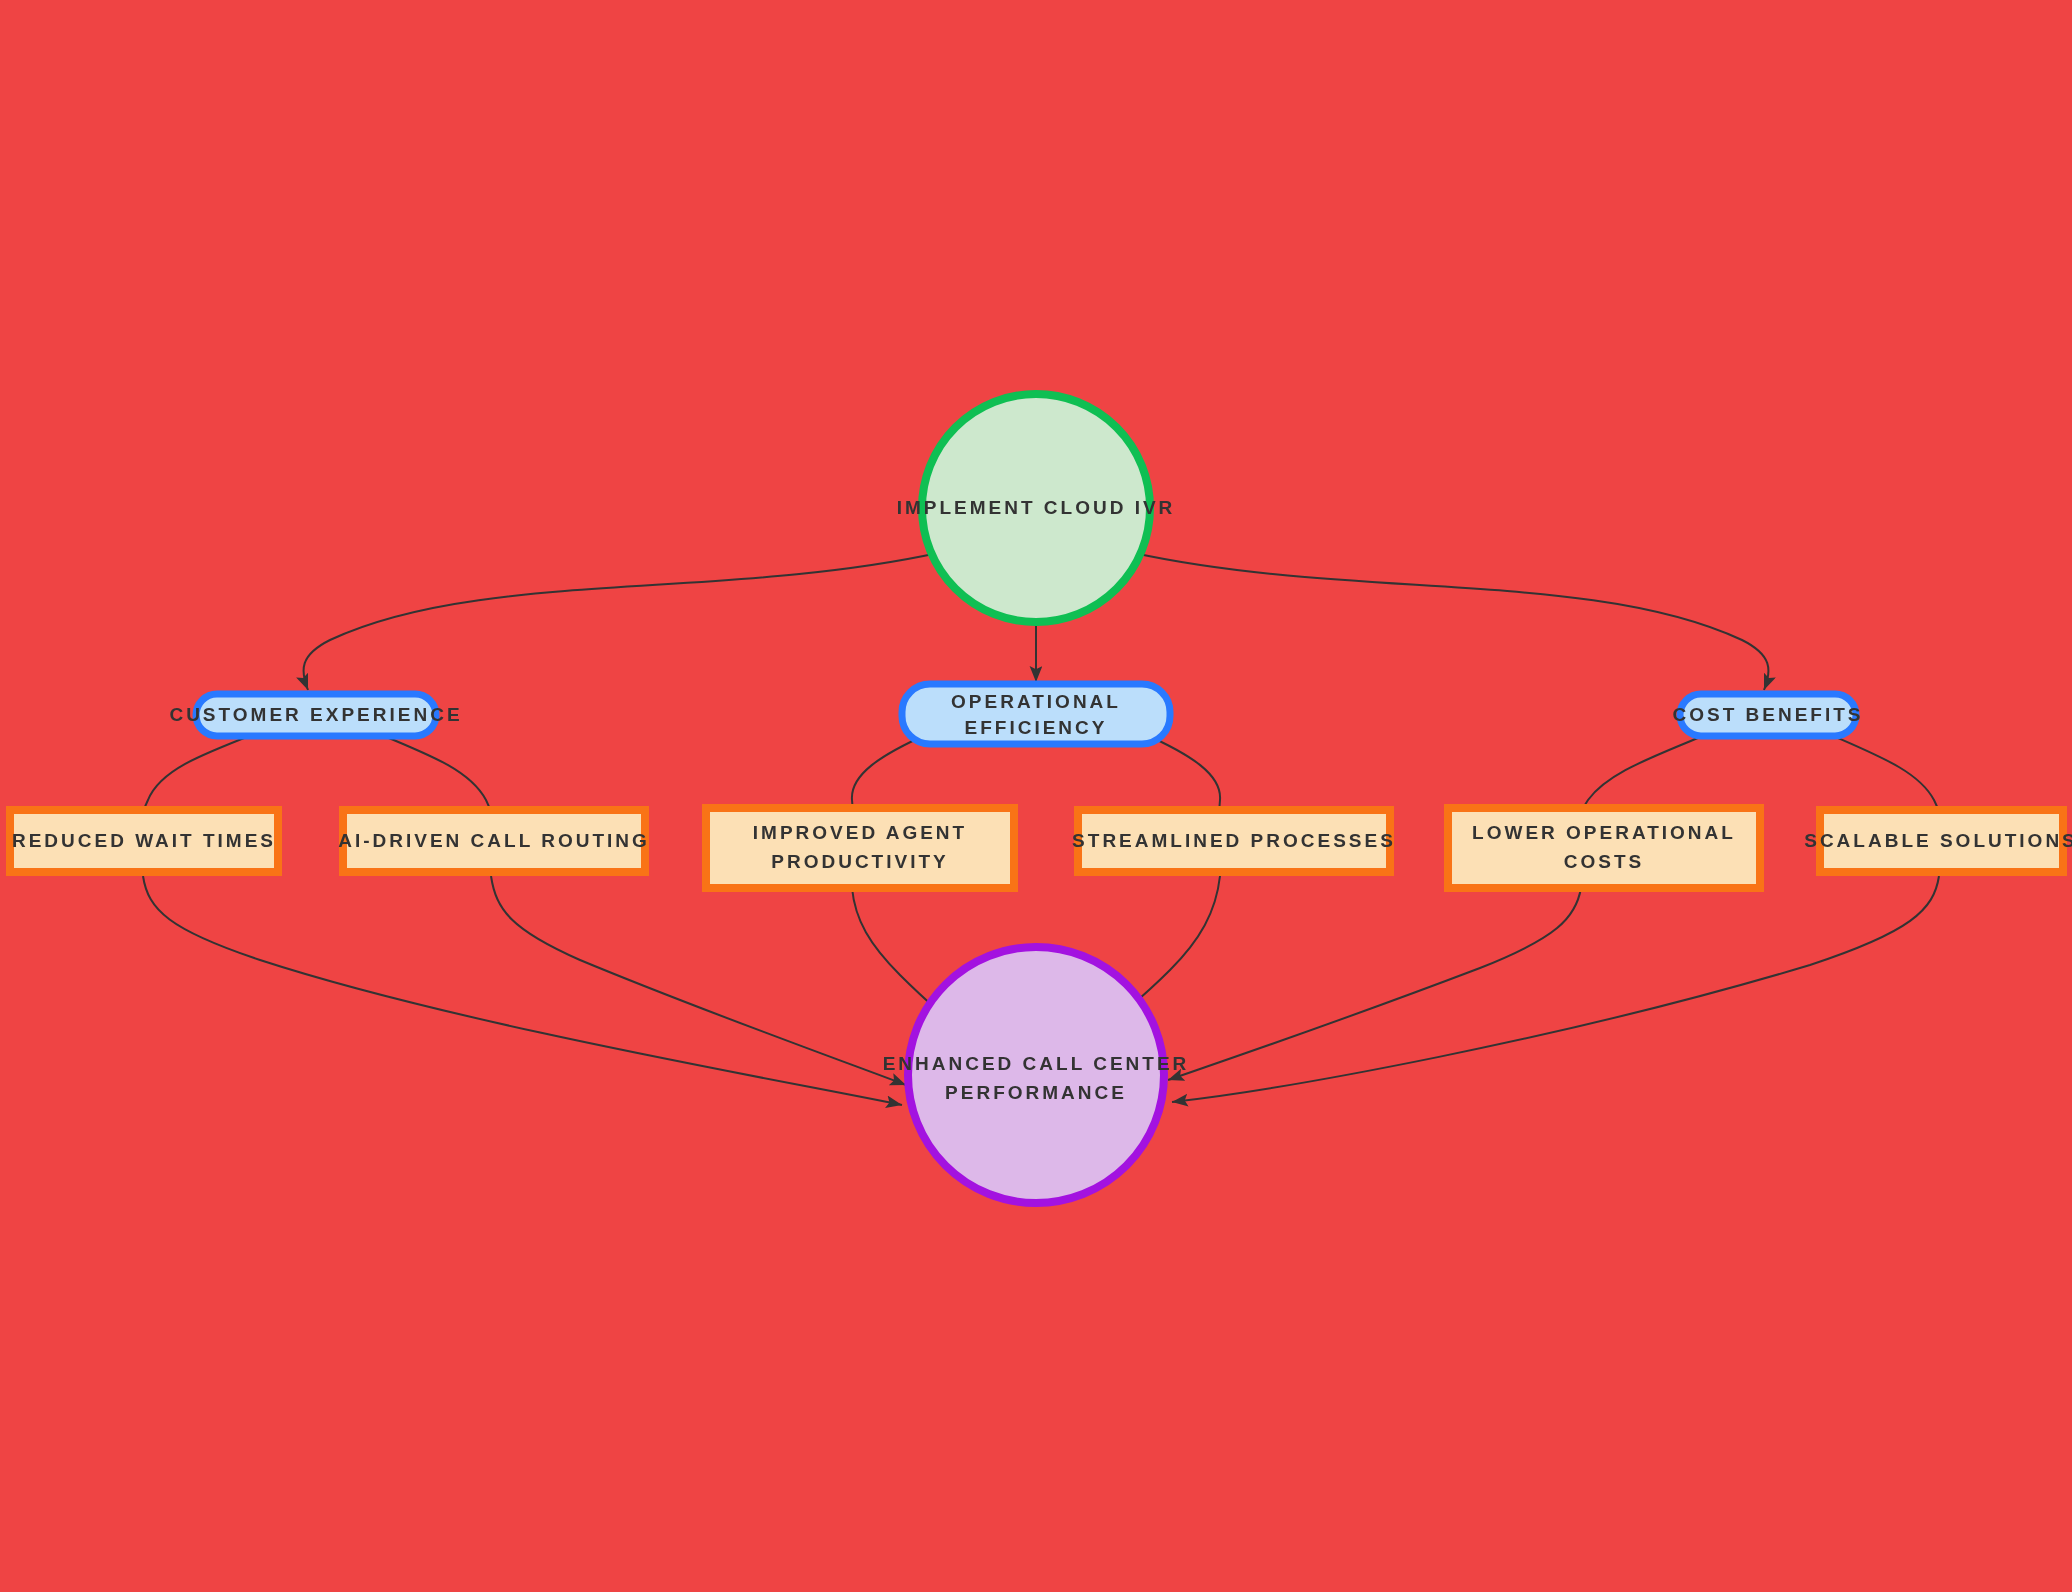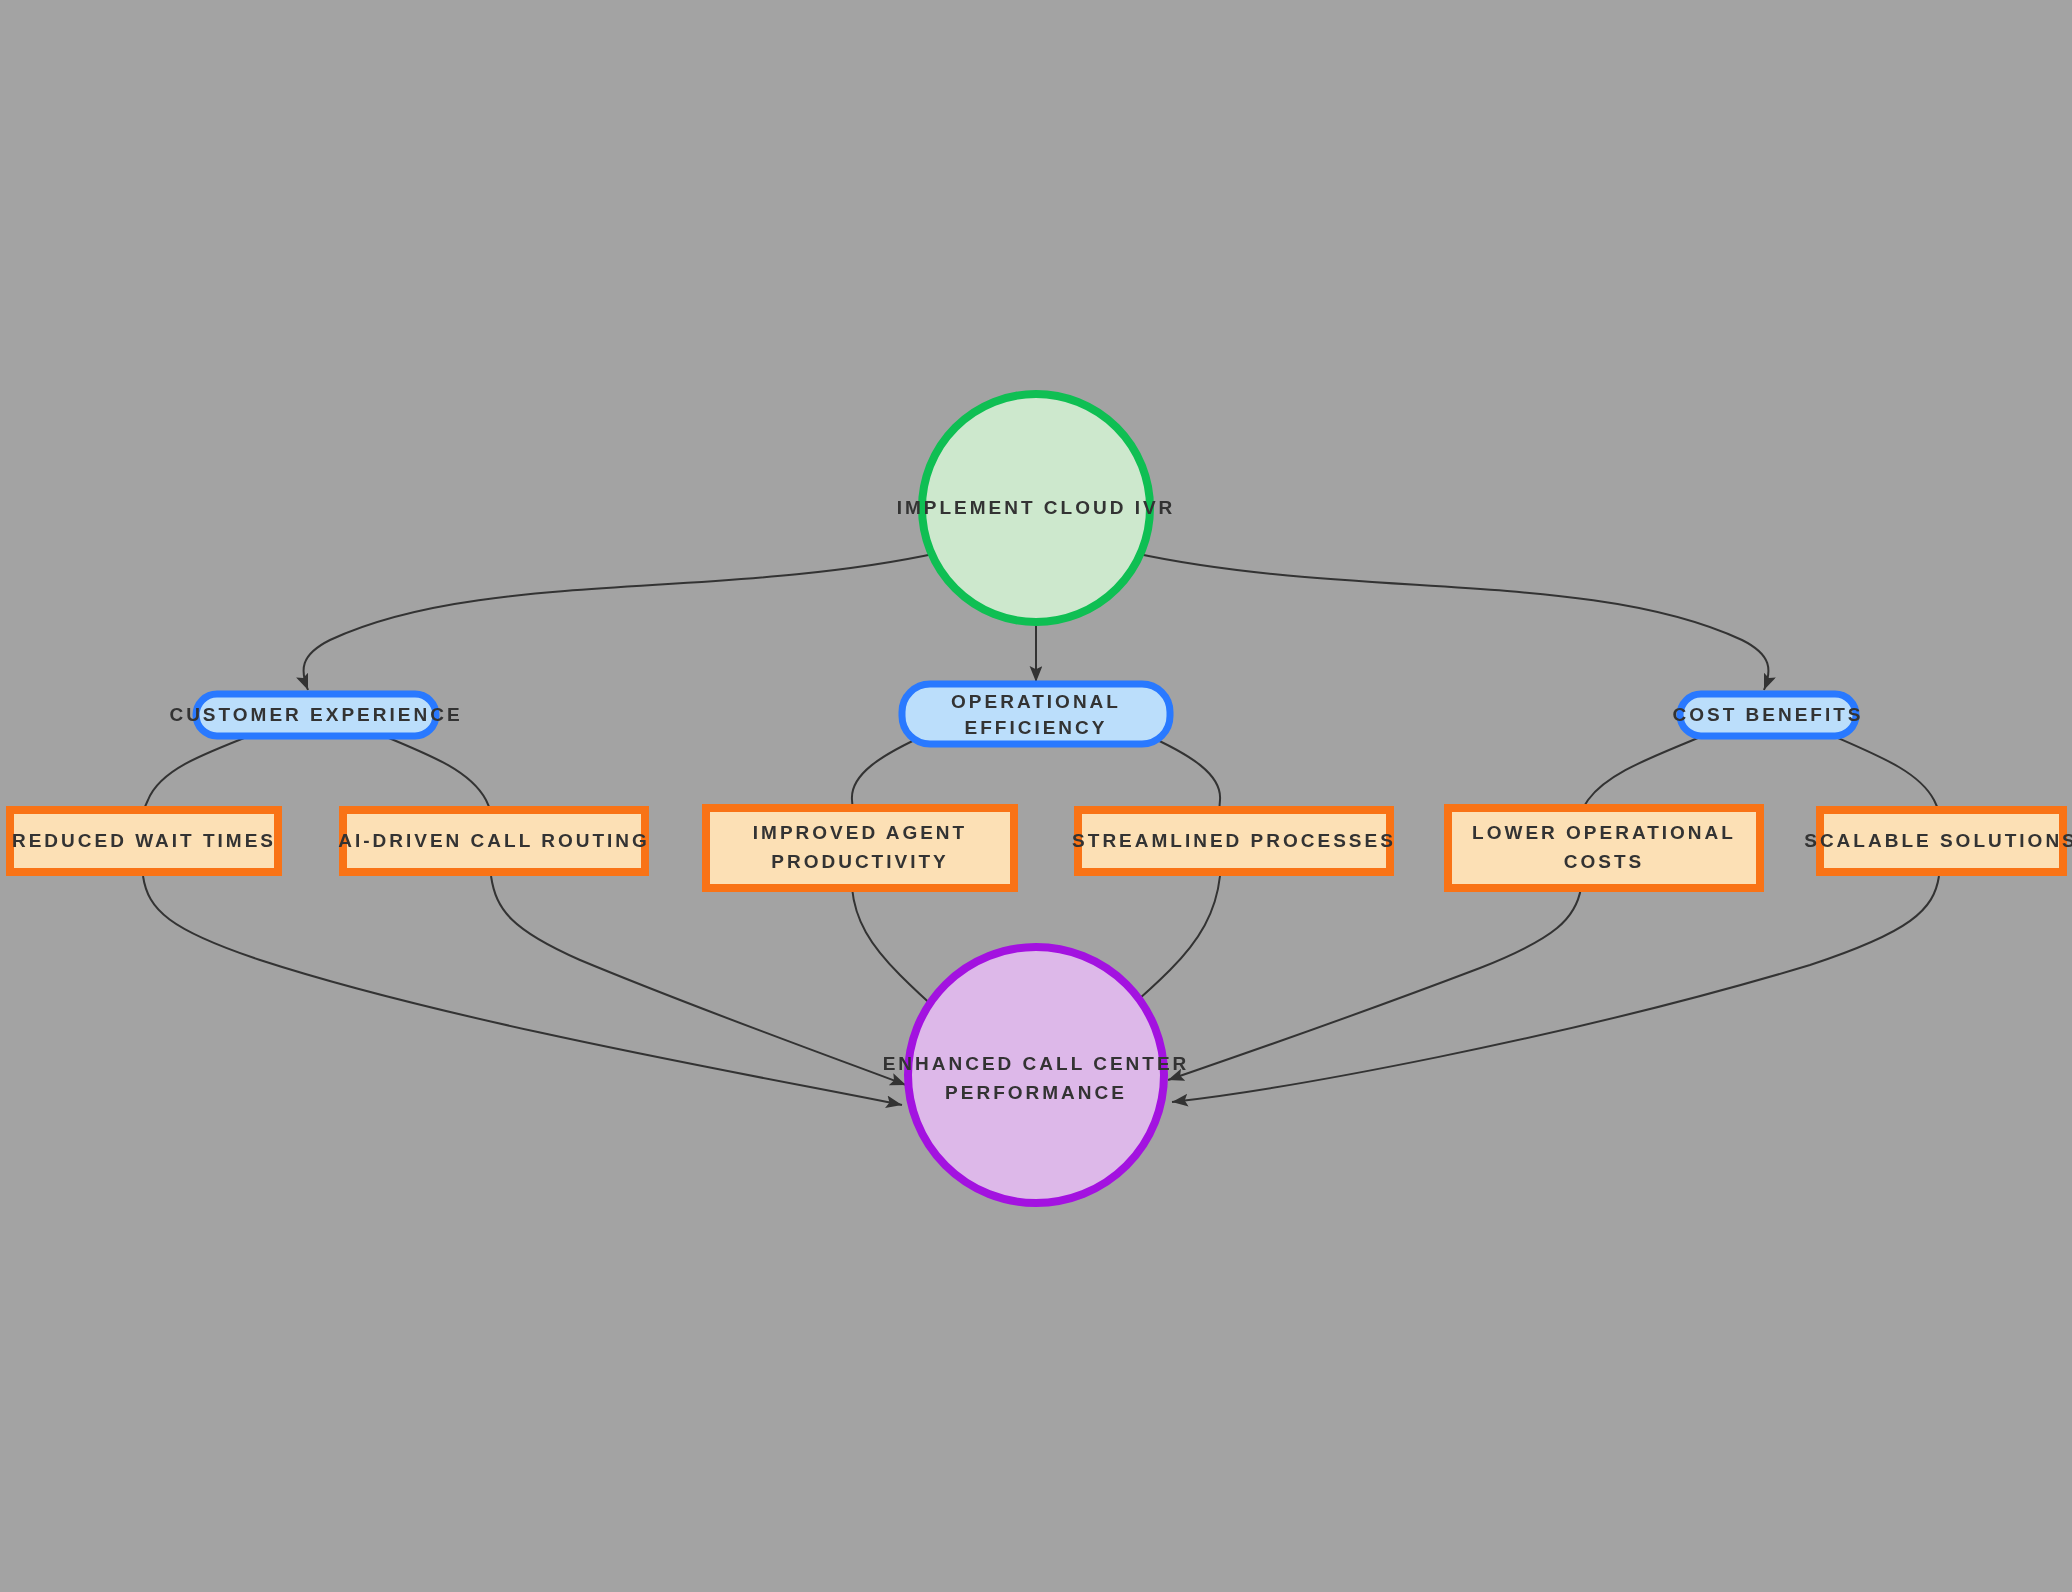--- a/index.html
+++ b/index.html
@@ -10,21 +10,21 @@
   body {
     width: 2072px;
     height: 1592px;
     font-family: "Liberation Sans", sans-serif;
     overflow: hidden;
   }
   #flowchart-root {
     position: relative;
     width: 2072px;
     height: 1592px;
-    background: #a3a3a3;
+    background: #ef4444;
   }
   svg#flow-svg {
     position: absolute;
     left: 0;
     top: 0;
     width: 2072px;
     height: 1592px;
     display: block;
   }
   .node-label {

